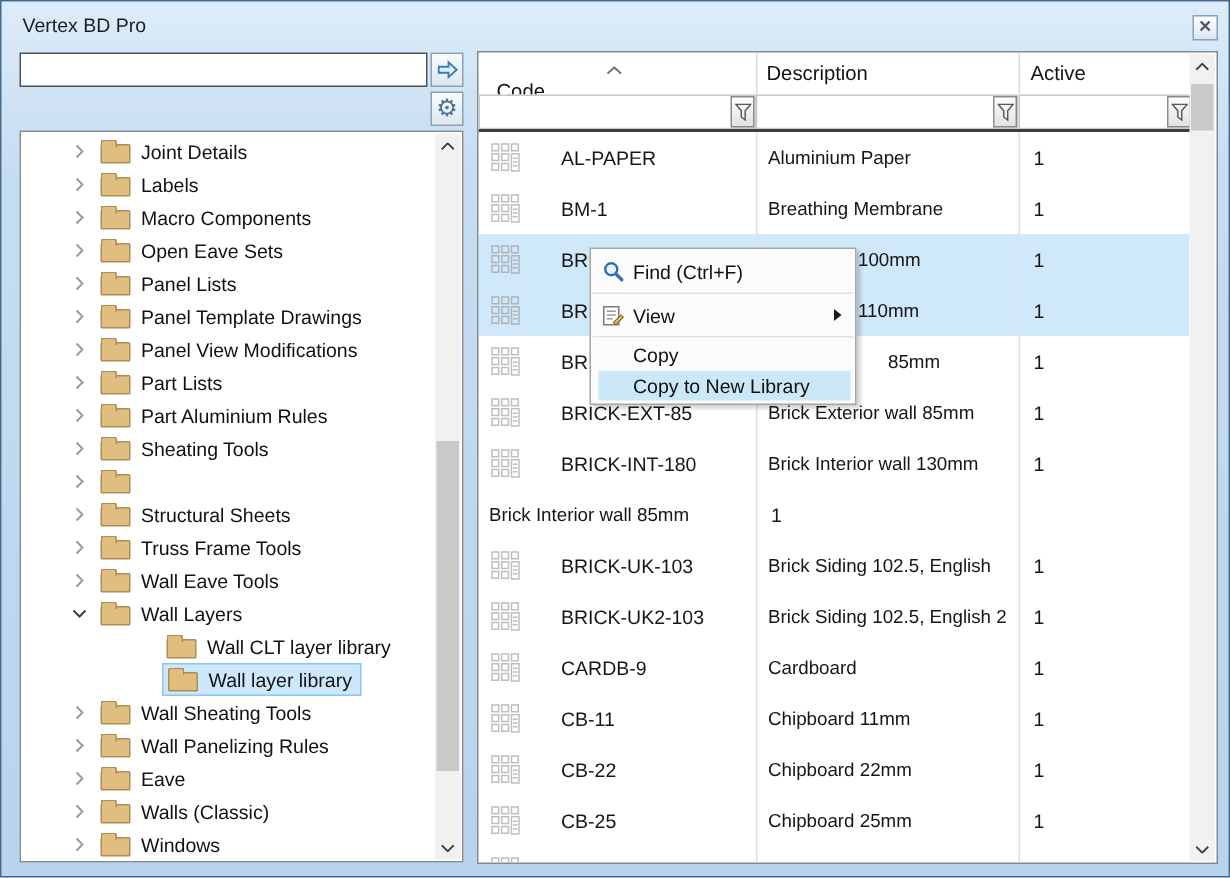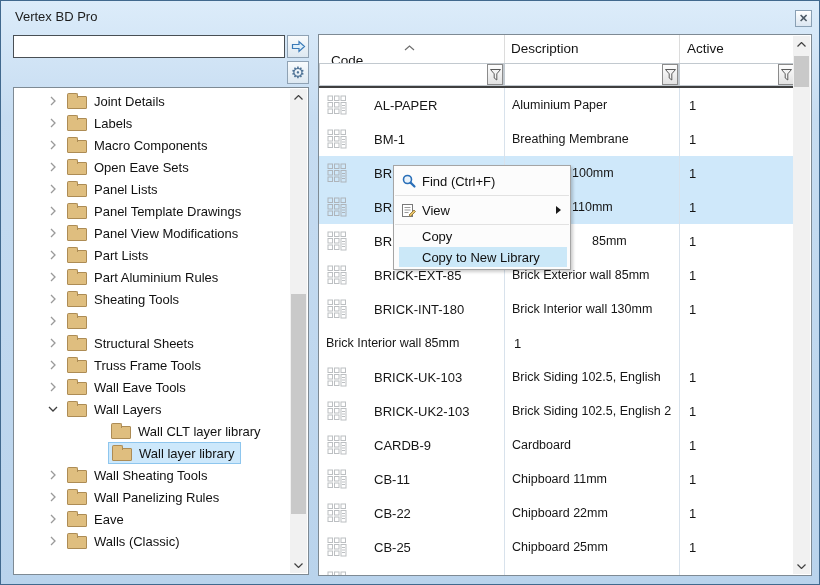--- a/index.html
+++ b/index.html
@@ -287,20 +287,29 @@
       </div>
       <div class="titem l1">
         <span class="chev">
             <svg width="6" height="10">
               <polyline points="1,1 5,5 1,9" fill="none" stroke="#9a9a9a" stroke-width="1.3"></polyline>
             </svg>
           </span>
         <span class="folder"></span>
         <span>Walls (Classic)</span>
       </div>
+      <div class="titem l1">
+        <span class="chev">
+            <svg width="6" height="10">
+              <polyline points="1,1 5,5 1,9" fill="none" stroke="#9a9a9a" stroke-width="1.3"></polyline>
+            </svg>
+          </span>
+        <span class="folder"></span>
+        <span>Windows</span>
+      </div>
     </div>
 
     <div class="vscroll">
       <div class="scroll-arrow arr-up">
           <svg width="9" height="5">
             <polyline points="0.5,4.5 4.5,0.5 8.5,4.5" fill="none" stroke="#404040" stroke-width="1.2"></polyline>
           </svg>
         </div>
       <div class="thumb tree-thumb"></div>
       <div class="scroll-arrow arr-down">

